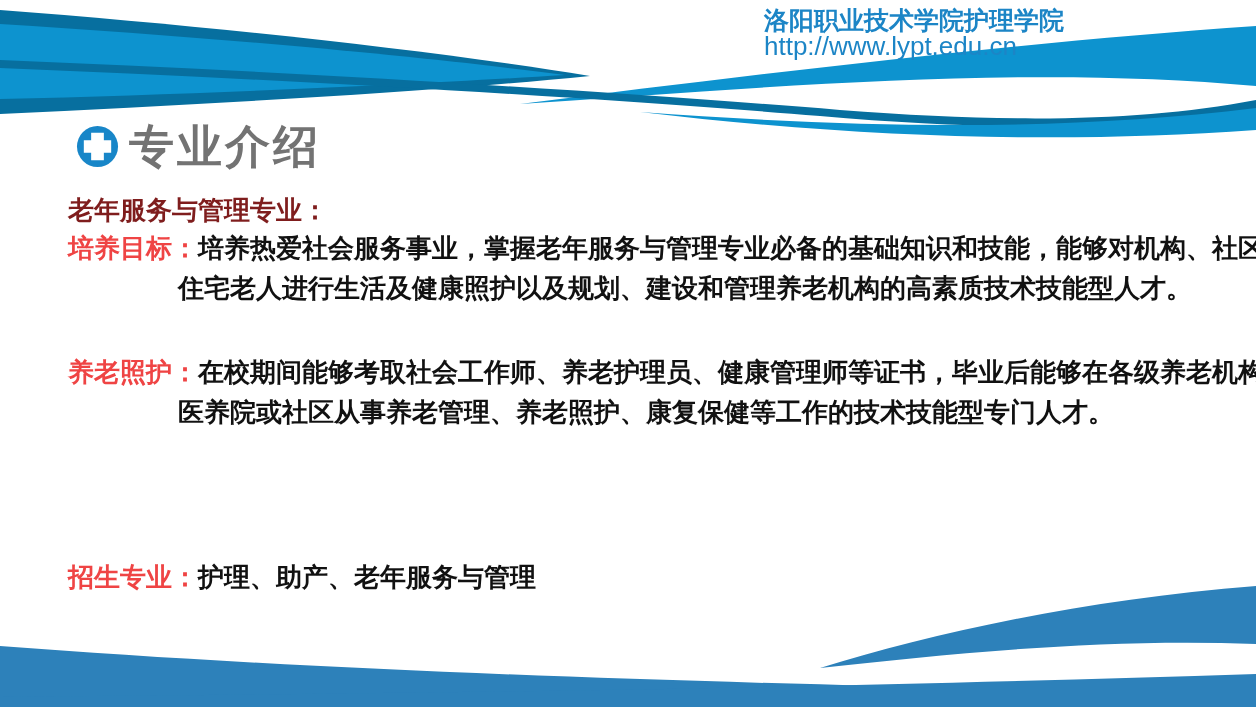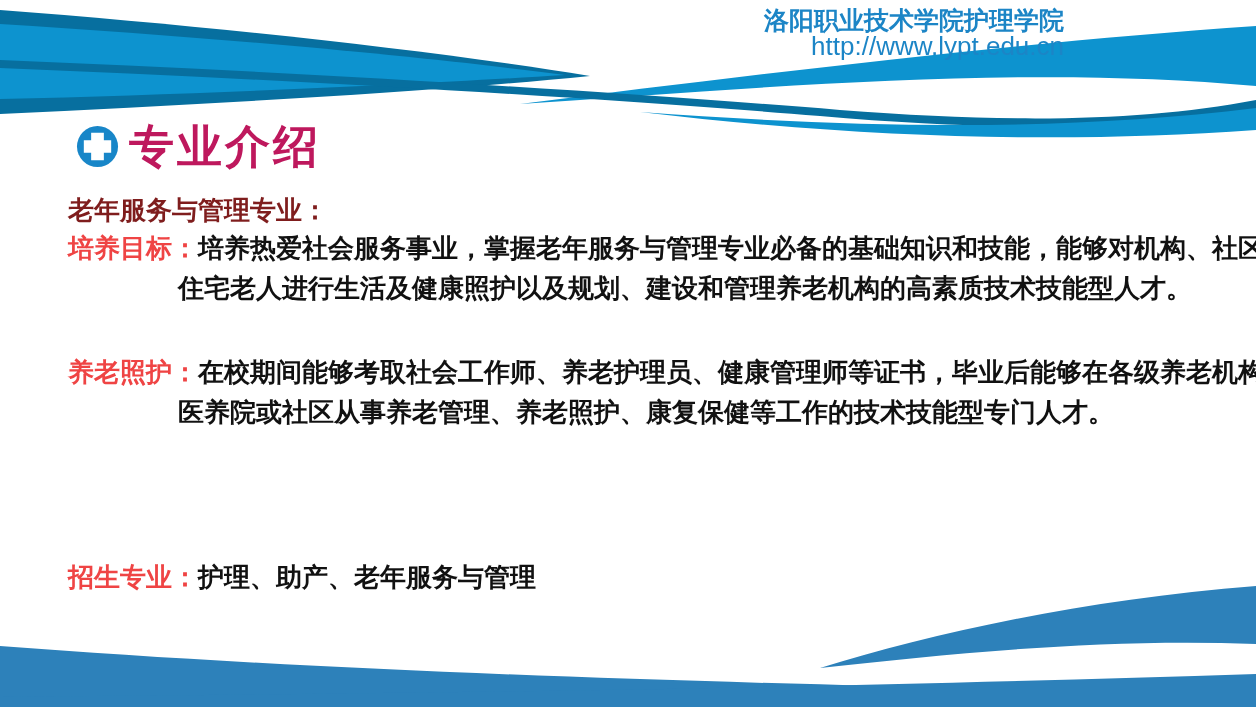--- a/index.html
+++ b/index.html
@@ -11,32 +11,32 @@
     font-family:"Liberation Sans","DejaVu Sans",sans-serif;
     margin:0 auto;
   }
   
   .deco{position:absolute;left:0;width:1256px;pointer-events:none;}
   .deco-top{top:0;height:140px;}
   .deco-bottom{bottom:0;height:125px;}
   
   .header{
     position:absolute;top:7px;right:192px;
-    text-align:right;color:#1c85c6;
+    color:#1c85c6;
     font-weight:bold;line-height:26px;font-size:25px;
   }
   .header .url{font-weight:normal;font-size:26px;}
   
   .title-row{
     position:absolute;left:76px;top:124px;
     display:flex;align-items:center;gap:10px;
   }
   .title-icon{width:43px;height:43px;display:block;}
   .title-text{
-    color:#be185d;font-size:45px;font-weight:bold;letter-spacing:3px;
+    color:#737373;font-size:45px;font-weight:bold;letter-spacing:3px;
     line-height:1;
   }
   
   .block{
     position:absolute;left:68px;width:1124px;
     font-size:26px;font-weight:bold;color:#111111;
     line-height:40px;
   }
   .label{color:#ef4444;}
   .hang{padding-left:110px;text-indent:-110px;}

